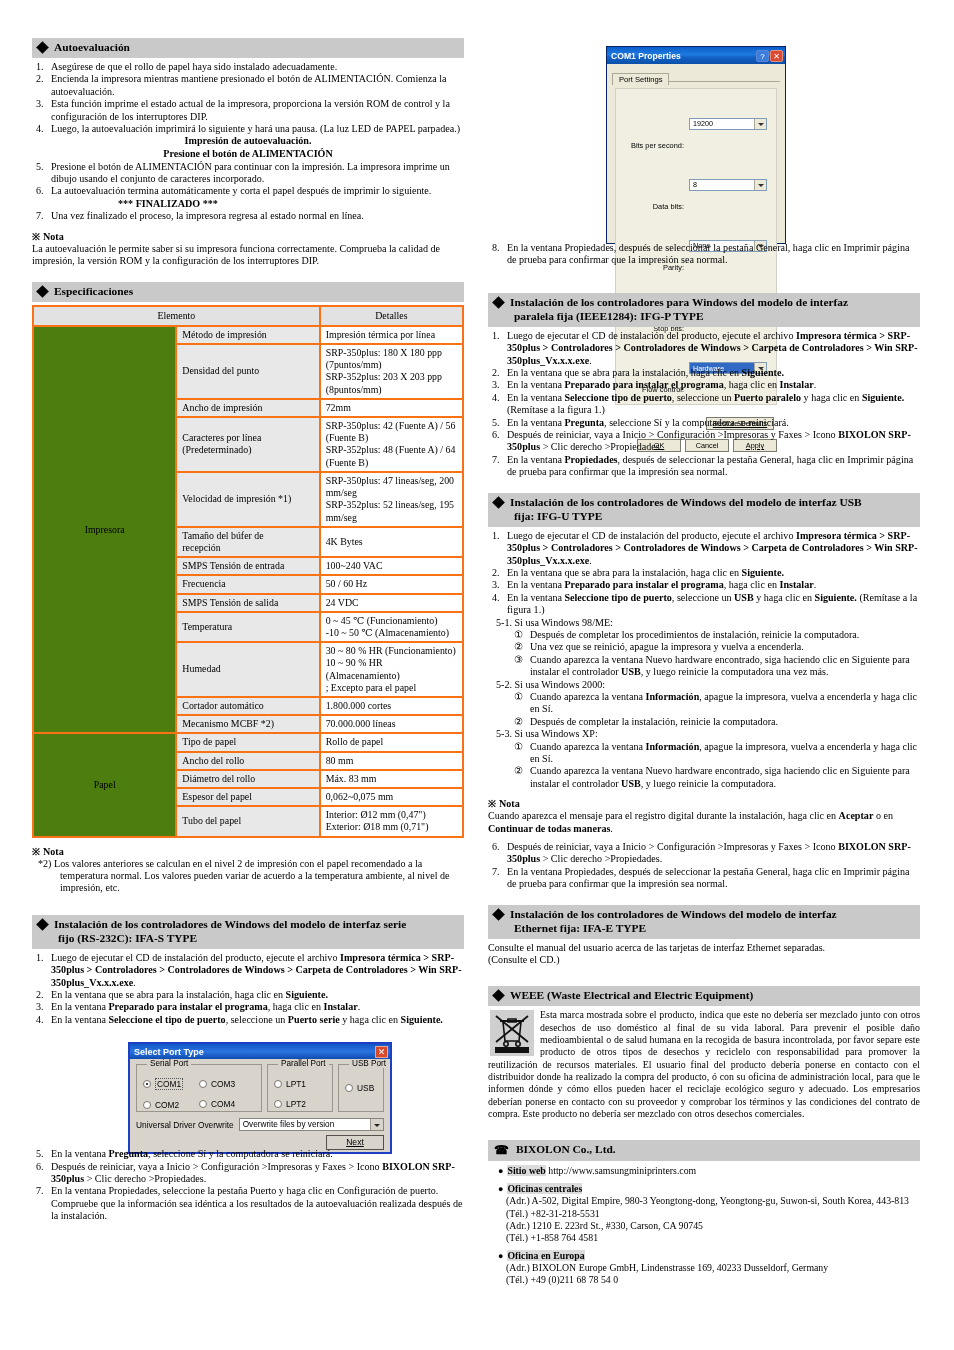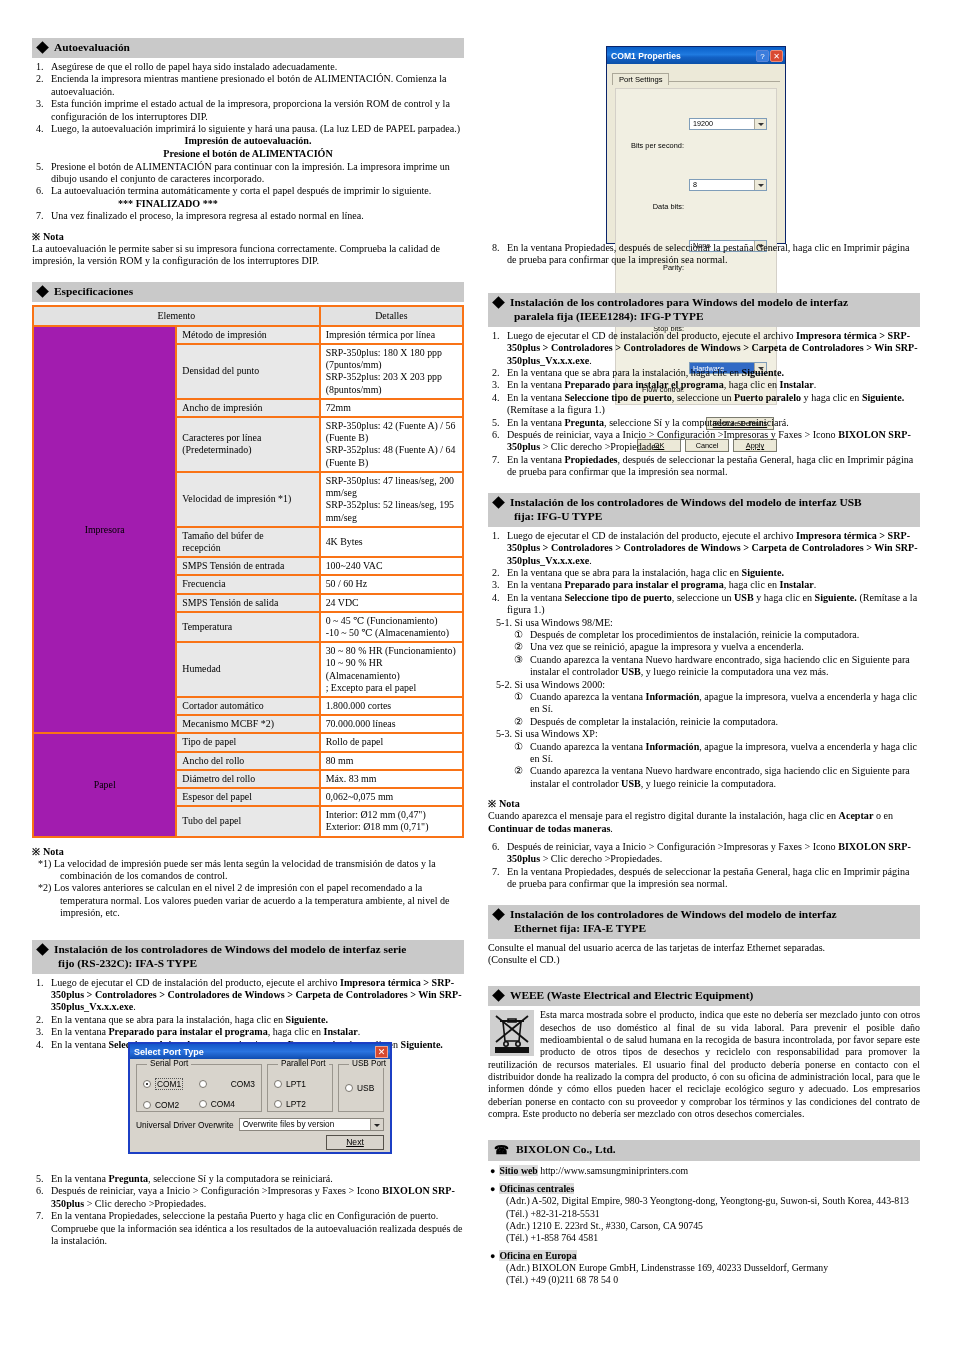--- a/index.html
+++ b/index.html
@@ -126,21 +126,21 @@
     vertical-align: middle;
     font-weight: normal;
     line-height: 12.2px;
   }
   table.spec thead th {
     background: #e2e2e2;
     text-align: center;
     padding: 3px 4px;
   }
   table.spec td.grp {
-    background: #a21caf;
+    background: #4d7c0f;
     text-align: center;
     width: 52px;
   }
   table.spec td.item {
     background: #e8e8e8;
     width: 126px;
   }
   table.spec td.det { background: #fff; }
 
   
@@ -162,21 +162,21 @@
     background: #cfcfcf;
     position: relative;
   }
   .weee-body {
     font-size: 9.9px;
     line-height: 12.3px;
     text-align: justify;
   }
 
   
-  .contact-line { font-size: 9.8px; line-height: 12.6px; margin-left: 2px; }
+  .contact-line { font-size: 9.8px; line-height: 12.6px; margin-left: 10px; }
   .contact-line .bullet { font-size: 9px; margin-right: 4px; }
   .contact-line .lbl { font-weight: bold; background: #dcdcdc; }
   .contact-sub { font-size: 9.8px; line-height: 12.3px; margin-left: 18px; }
 
   
   .xpdlg {
     position: absolute;
     font-family: "Liberation Sans", "DejaVu Sans", sans-serif;
     background: #ece9d8;
     border: 1px solid #0a246a;
@@ -505,21 +505,20 @@
             <td class="det">0,062~0,075 mm</td>
           </tr>
           <tr>
             <td class="item">Tubo del papel</td>
             <td class="det">Interior: Ø12 mm (0,47")<br>Exterior: Ø18 mm (0,71")</td>
           </tr>
         </tbody>
     </table>
 
     <div class="note-title"><span class="x">※</span><span>Nota</span></div>
-    <div class="hang">*1) La velocidad de impresión puede ser más lenta según la velocidad de transmisión de datos y la combinación de los comandos de control.</div>
     <div class="hang">*2) Los valores anteriores se calculan en el nivel 2 de impresión con el papel recomendado a la temperatura normal. Los valores pueden variar de acuerdo a la temperatura ambiente, al nivel de impresión, etc.</div>
 
     <div class="gap20"></div>
 
     <div class="sec-head two-line">
       <span class="dia"></span><span class="ht">Instalación de los controladores de Windows del modelo de interfaz serie</span>
       <span class="ht2">fijo (RS-232C): IFA-S TYPE</span>
     </div>
     <ol class="steps" id="serial-steps">
         <li><span class="num">1.</span><span>Luego de ejecutar el CD de instalación del producto, ejecute el archivo <b>Impresora térmica &gt; SRP-350plus &gt; Controladores &gt; Controladores de Windows &gt; Carpeta de Controladores &gt; Win SRP-350plus_Vx.x.x.exe</b>.</span></li>
@@ -542,21 +541,21 @@
                 <div class="radio on" style="margin-bottom:5px;">
                     <span class="dot"></span>
                     <span class="lbl2">COM1</span>
                   </div>
                 <div class="radio">
                     <span class="dot"></span>
                     <span class="lbl2">COM2</span>
                   </div>
               </div>
               <div style="flex:1;">
-                <div class="radio" style="margin-bottom:5px;gap:20px;">
+                <div class="radio" style="margin-bottom:5px;">
                     <span class="dot"></span>
                     <span class="lbl2">COM3</span>
                   </div>
                 <div class="radio">
                     <span class="dot"></span>
                     <span class="lbl2">COM4</span>
                   </div>
               </div>
             </div>
           </div>

